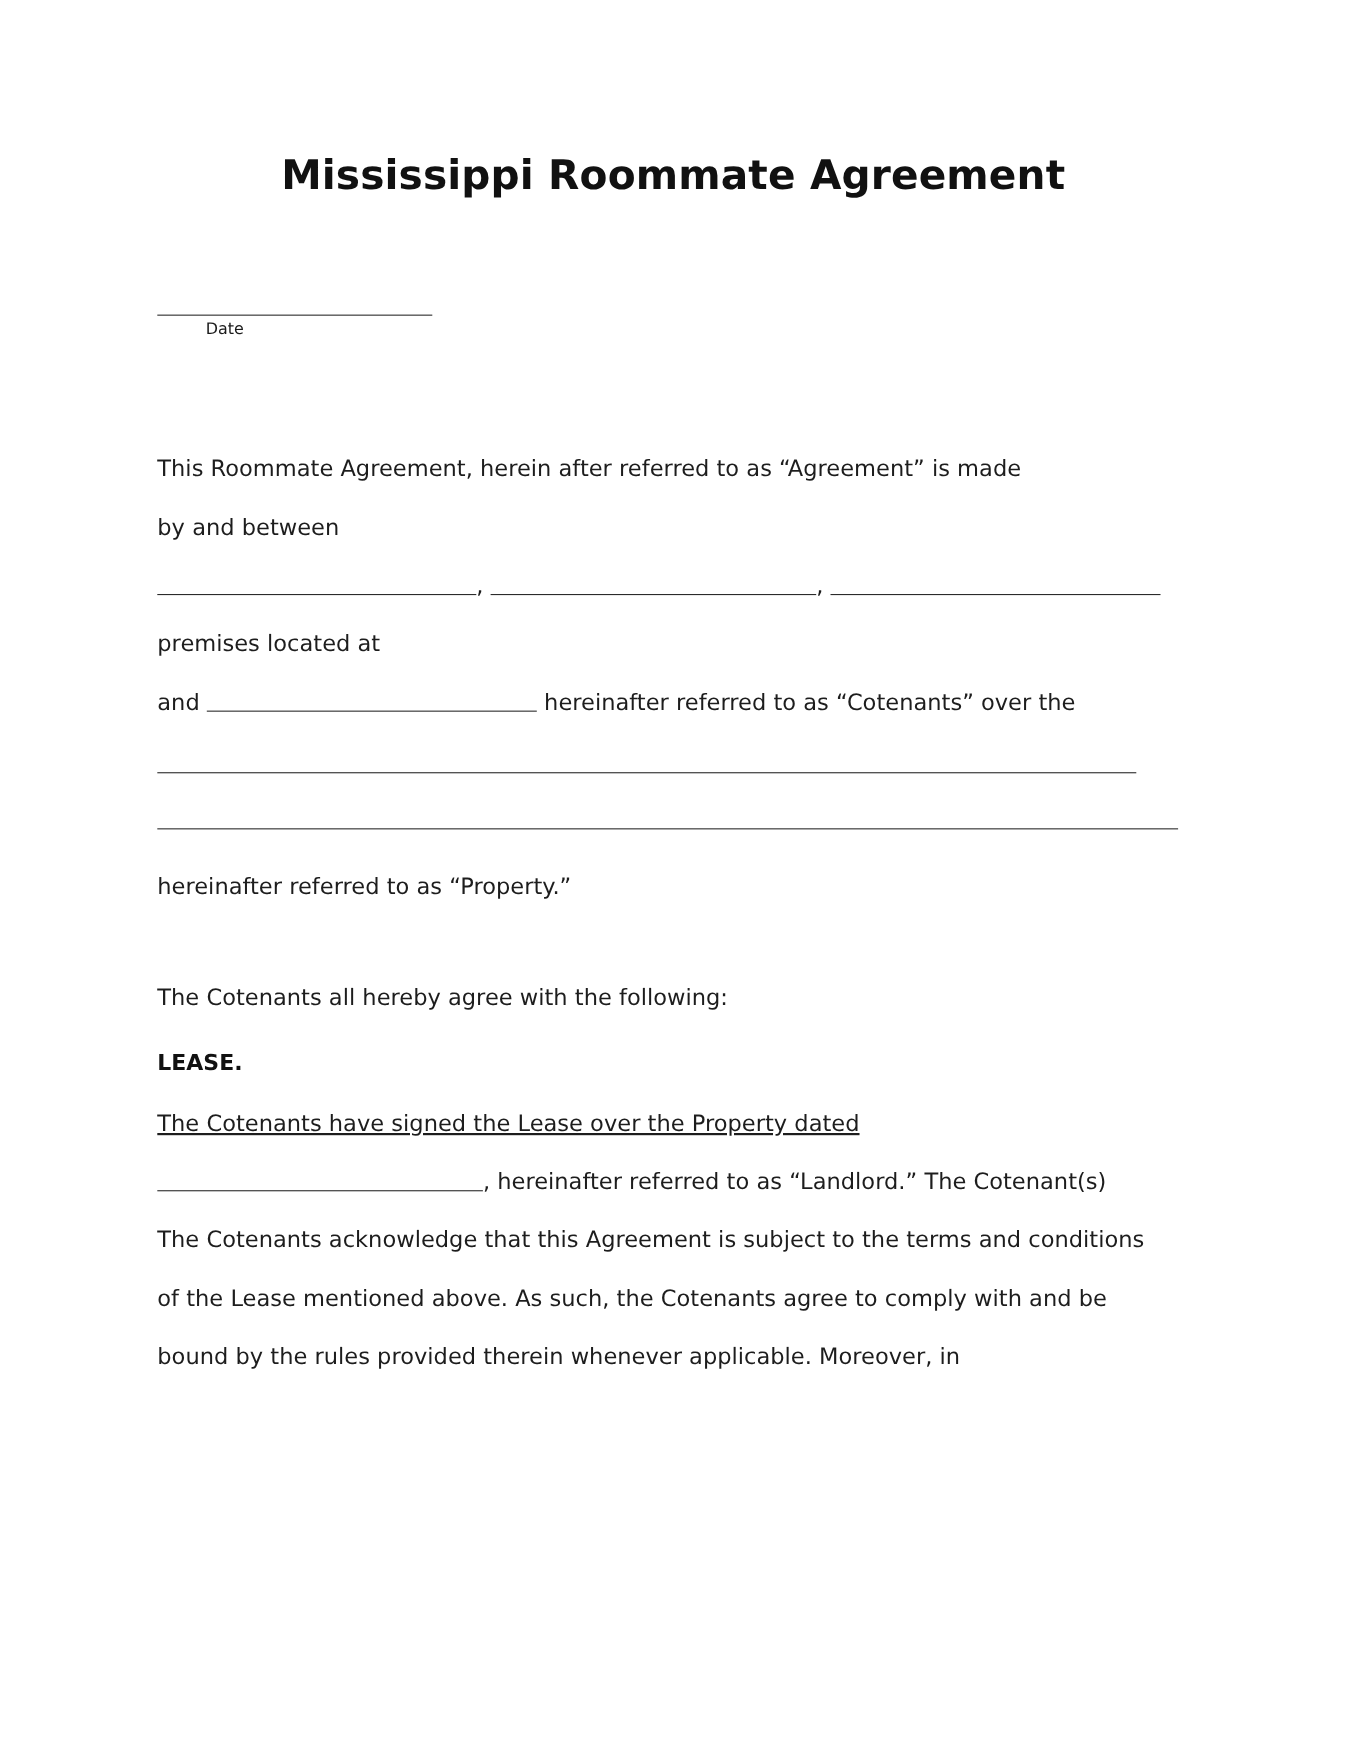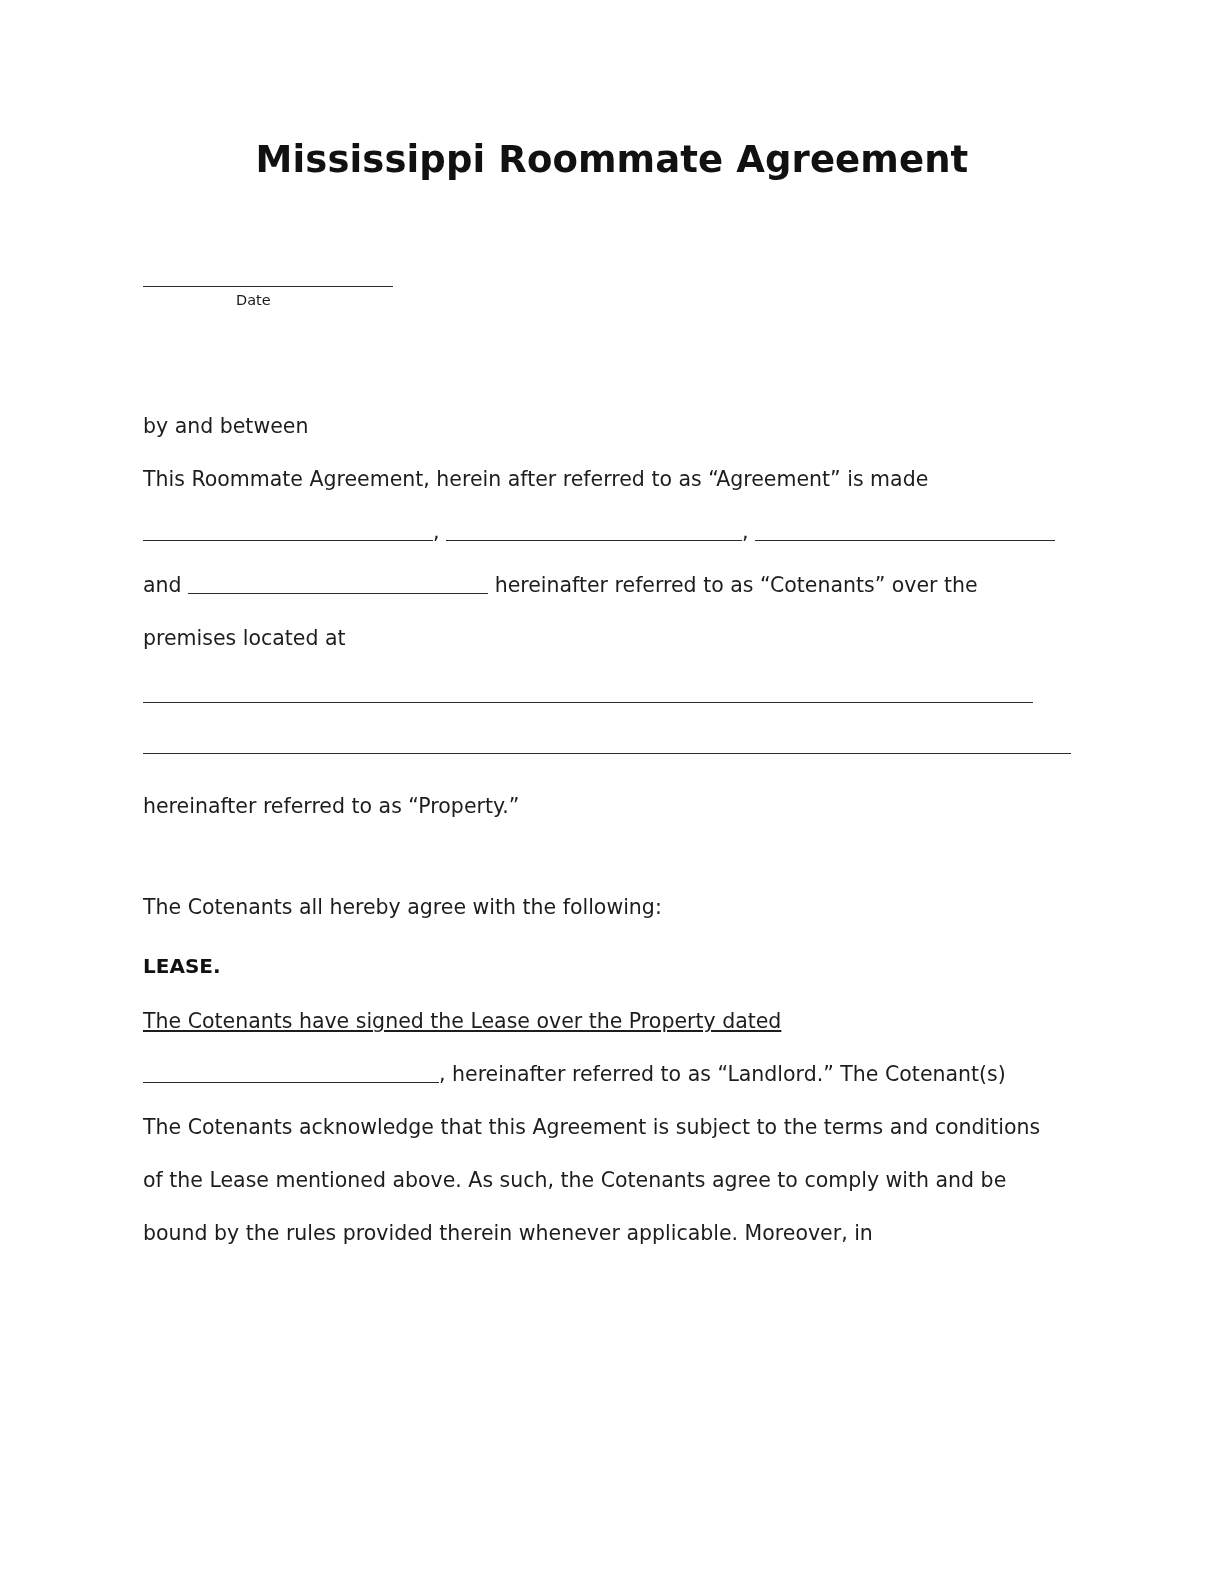--- a/index.html
+++ b/index.html
@@ -35,21 +35,21 @@
     margin-top: 105px;
     margin-left: 143px;
   }
   .date-rule {
     width: 250px;
     height: 0;
     border-bottom: 1.4px solid #2b2b2b;
   }
   .date-label {
     margin-top: 5px;
-    margin-left: 93px;
+    margin-left: 44px;
     font-size: 14.5px;
     color: #1a1a1a;
   }
   .body-wrap {
     margin-top: 92px;
     margin-left: 143px;
     width: 930px;
     font-size: 20.5px;
     line-height: 53px;
     color: #1d1d1d;
@@ -99,36 +99,36 @@
 
   <h1 class="doc-title">Mississippi Roommate Agreement</h1>
 
   <div class="date-block">
     <div class="date-rule"></div>
     <div class="date-label">Date</div>
   </div>
 
   <div class="body-wrap">
 
+    <p class="para">This Roommate Agreement, herein after referred to as “Agreement” is made</p>
     <p class="para">by and between</p>
-    <p class="para">This Roommate Agreement, herein after referred to as “Agreement” is made</p>
 
     <p class="para">
       <span class="blank b-290"></span><span>,</span>
       <span class="blank b-295"></span><span>,</span>
       <span class="blank b-300"></span>
     </p>
 
+    <p class="para">premises located at</p>
+
     <p class="para">
       <span>and</span>
       <span class="blank b-300"></span>
       <span>hereinafter referred to as “Cotenants” over the</span>
     </p>
-
-    <p class="para">premises located at</p>
 
     <div class="full-rule"></div>
     <div class="full-rule2"></div>
 
     <p class="para" style="margin-top:26px;">hereinafter referred to as “Property.”</p>
 
     <div class="gap-md"></div>
 
     <p class="para">The Cotenants all hereby agree with the following:</p>
 

